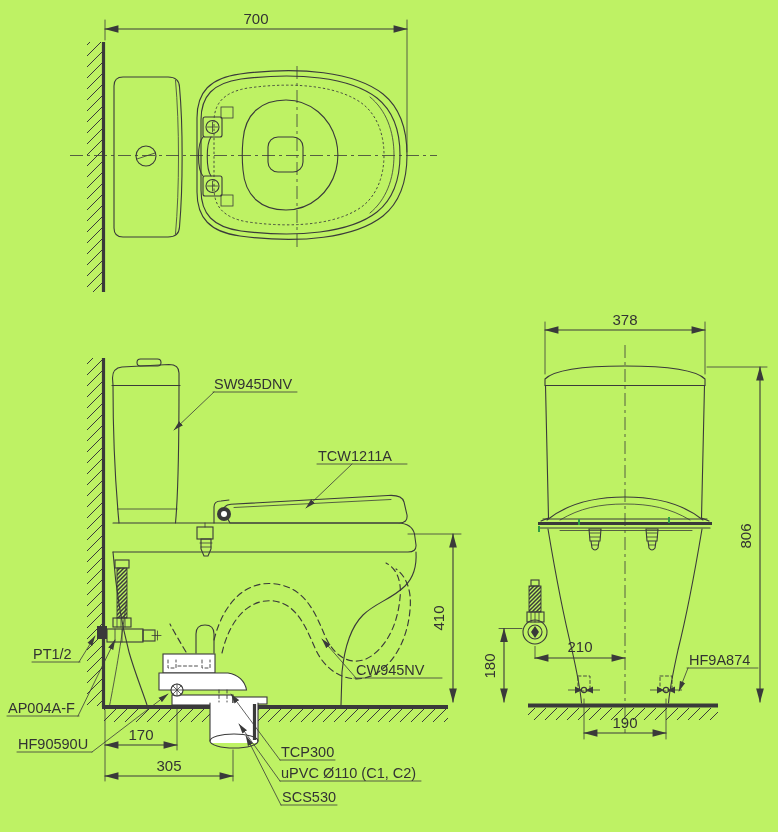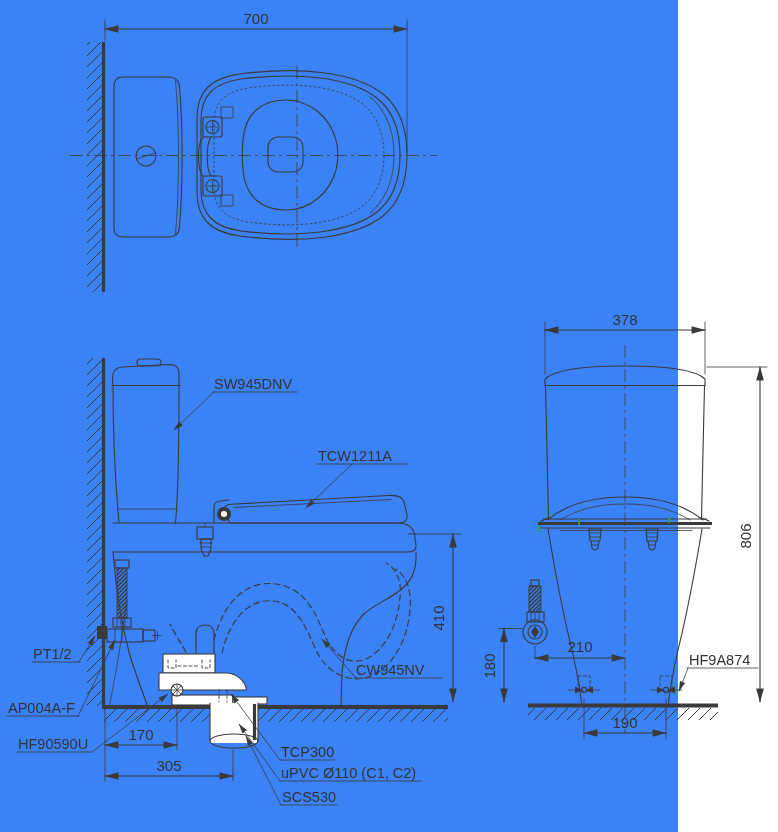--- a/index.html
+++ b/index.html
@@ -1,16 +1,16 @@
 <!DOCTYPE html>
 <html><head>
 <meta charset="utf-8">
 <style>
   html,body{margin:0;padding:0;background:#ffffff;}
-  .stage{width:678px;height:832px;position:relative;background:#3b82f6;}
+  .stage{width:778px;height:832px;position:relative;background:#bef264;}
   svg{display:block;}
   .ln{stroke:#3a3a3a;fill:none;stroke-width:1.1;stroke-linecap:round;}
   .thin{stroke-width:0.8;}
   .thick{stroke:#3a3a3a;stroke-width:3.2;fill:none;}
   .thick4{stroke:#3a3a3a;stroke-width:4;fill:none;}
   .dash{stroke-dasharray:6 4;stroke-width:1.15;}
   .dash2{stroke-dasharray:3 2.5;stroke-width:0.9;}
   .cl{stroke:#3a3a3a;fill:none;stroke-width:0.8;stroke-dasharray:13 4 3 4;}
   .dotl{stroke-dasharray:1.6 3;stroke-width:0.9;}
   .wh{fill:#ffffff;}

